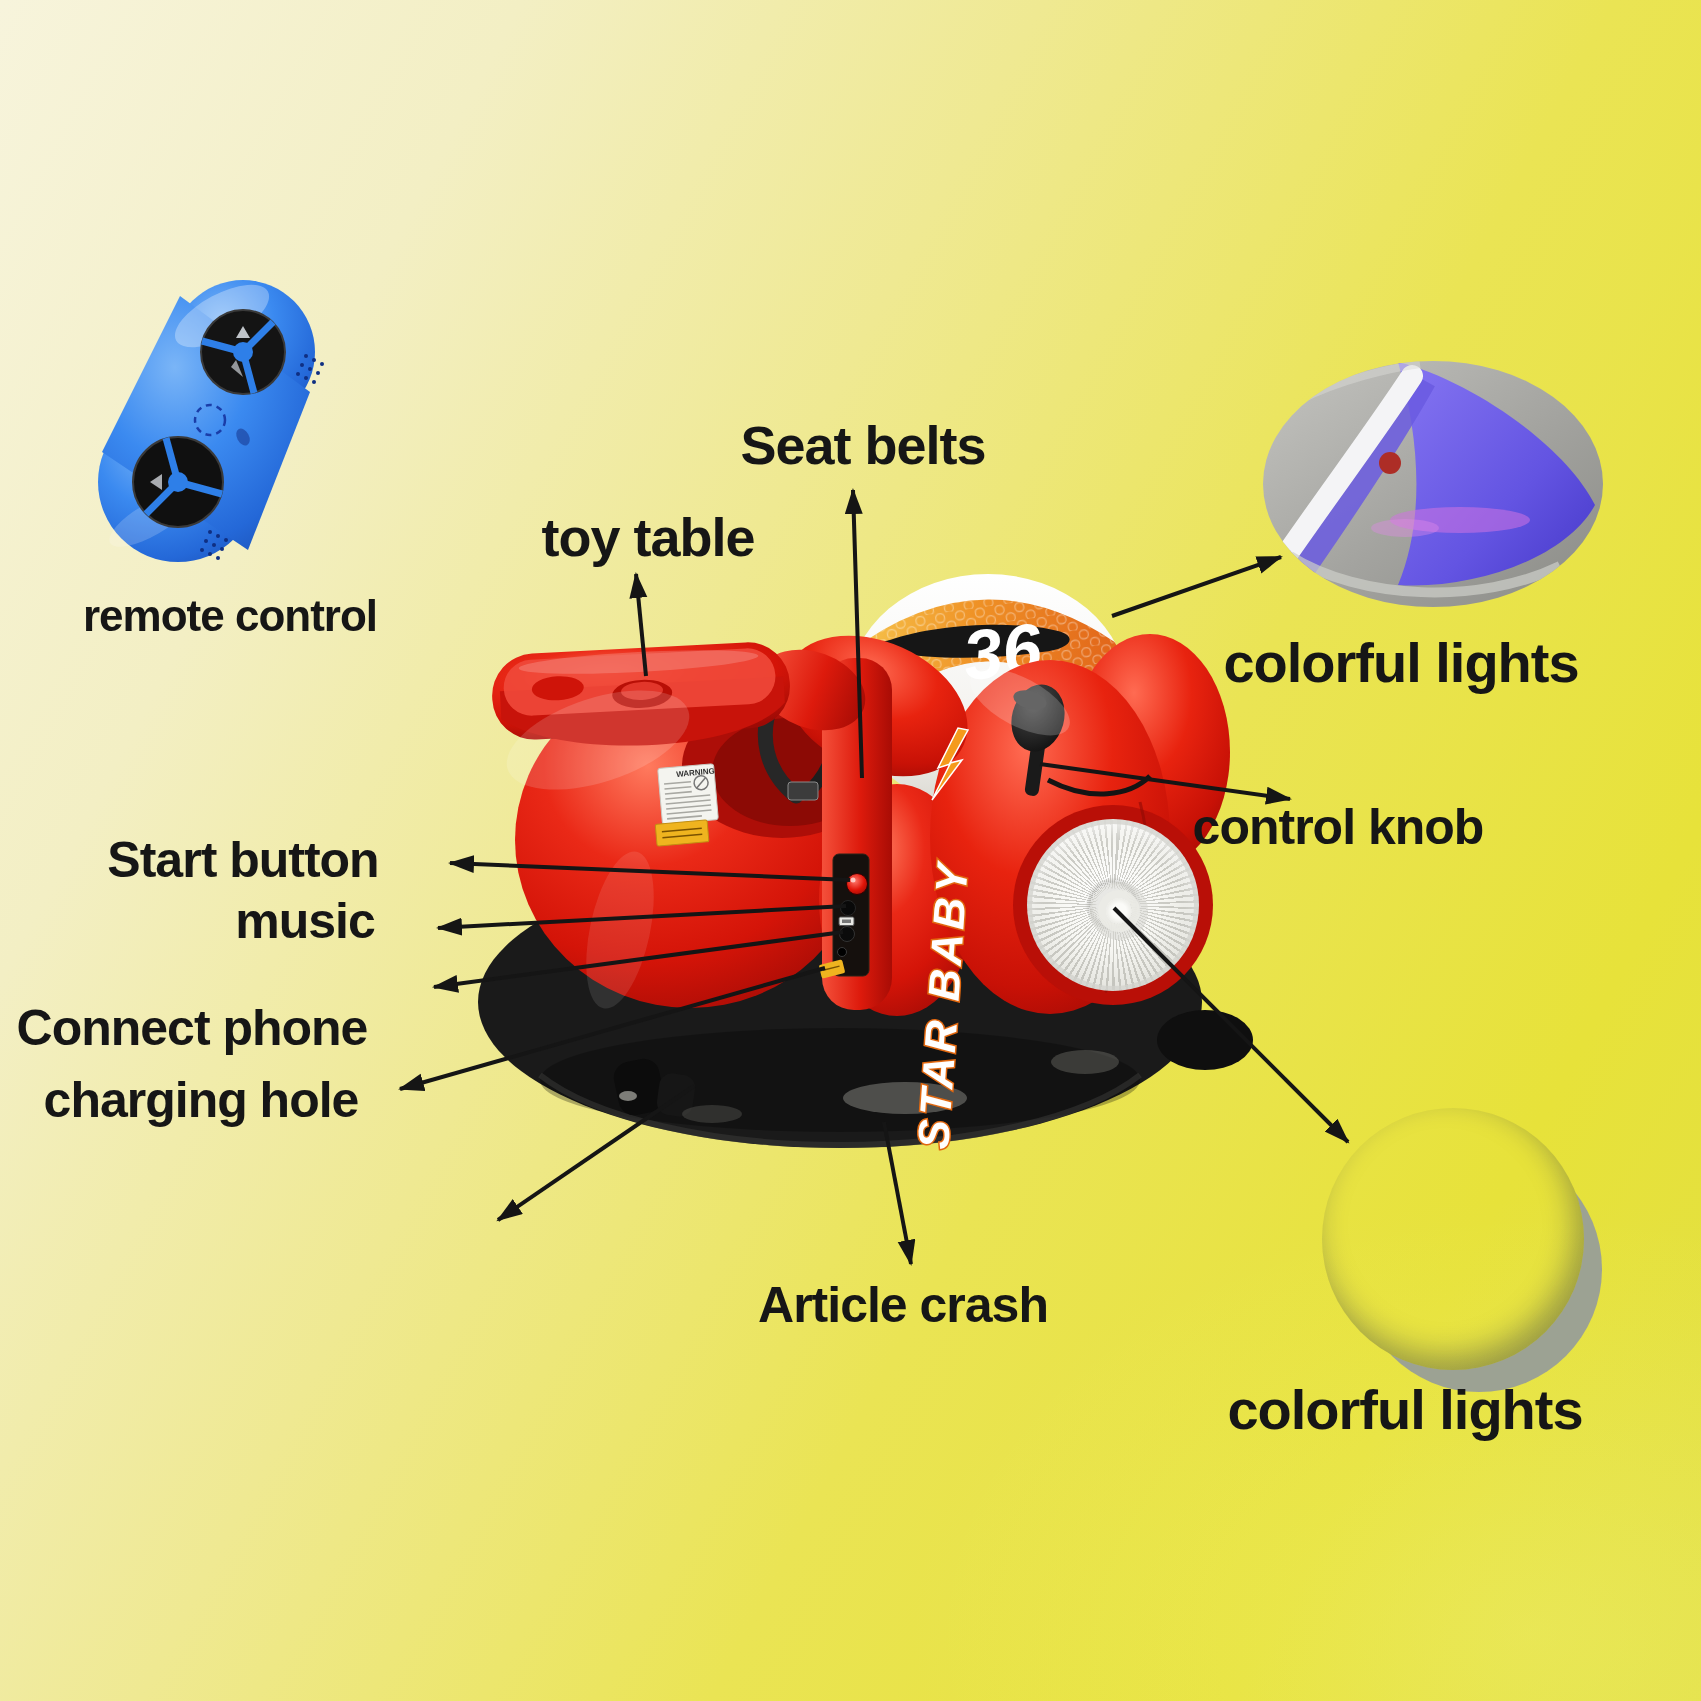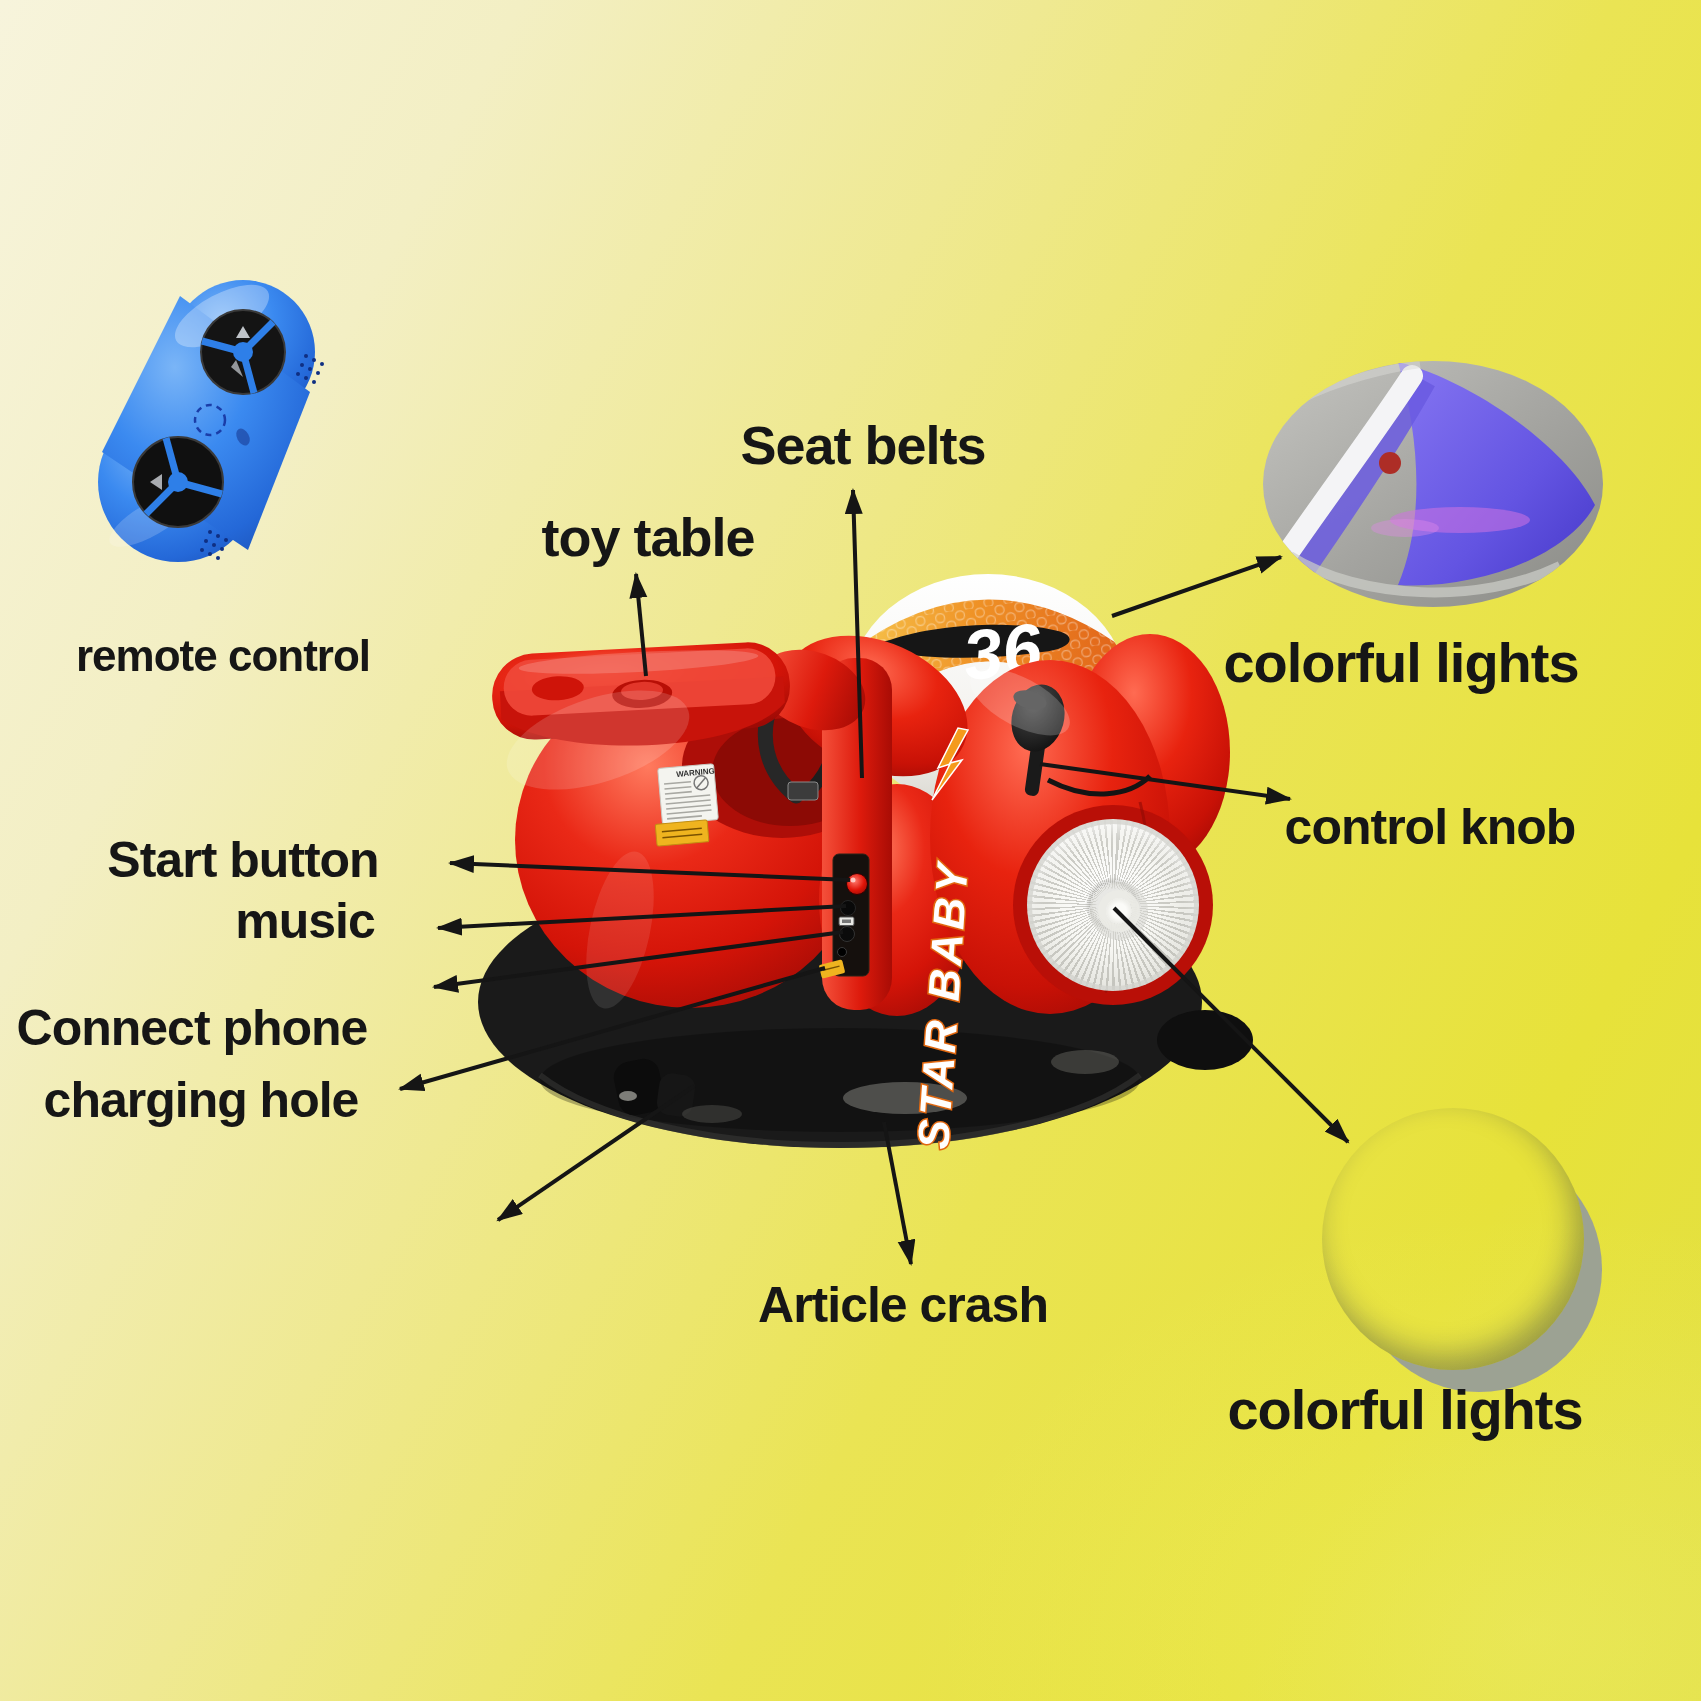--- a/index.html
+++ b/index.html
@@ -318,25 +318,25 @@
       <line x1="850" y1="880" x2="450" y2="863" marker-end="url(#ah)"></line>
       <line x1="846" y1="906" x2="438" y2="928" marker-end="url(#ah)"></line>
       <line x1="843" y1="932" x2="434" y2="987" marker-end="url(#ah)"></line>
       <line x1="825" y1="968" x2="400" y2="1089" marker-end="url(#ah)"></line>
       <line x1="694" y1="1086" x2="498" y2="1220" marker-end="url(#ah)"></line>
       <line x1="884" y1="1122" x2="911" y2="1264" marker-end="url(#ah)"></line>
       <line x1="1114" y1="908" x2="1348" y2="1142" marker-end="url(#ah)"></line>
     </g>
   </svg>
 
-  <div class="lbl lbl-44" style="left:223px;top:616px;margin-top:40px;">remote control</div>
+  <div class="lbl lbl-44" style="left:230px;top:616px;">remote control</div>
   <div class="lbl lbl-54" style="left:648px;top:537px;">toy table</div>
   <div class="lbl lbl-54" style="left:863px;top:445px;">Seat belts</div>
   <div class="lbl lbl-48" style="left:1401px;top:663px;">colorful lights</div>
-  <div class="lbl lbl-50" style="left:1430px;top:827px;">control knob</div>
+  <div class="lbl lbl-50" style="left:1338px;top:827px;">control knob</div>
   <div class="lbl lbl-50" style="left:227px;top:860px;margin-left:16px;">Start button</div>
   <div class="lbl lbl-50" style="left:305px;top:921px;">music</div>
   <div class="lbl lbl-50" style="left:192px;top:1028px;">Connect phone</div>
   <div class="lbl lbl-50" style="left:201px;top:1100px;">charging hole</div>
   <div class="lbl lbl-50" style="left:903px;top:1305px;">Article crash</div>
   <div class="lbl lbl-48" style="left:1405px;top:1410px;">colorful lights</div>
 
 </div>
 
 </body></html>

